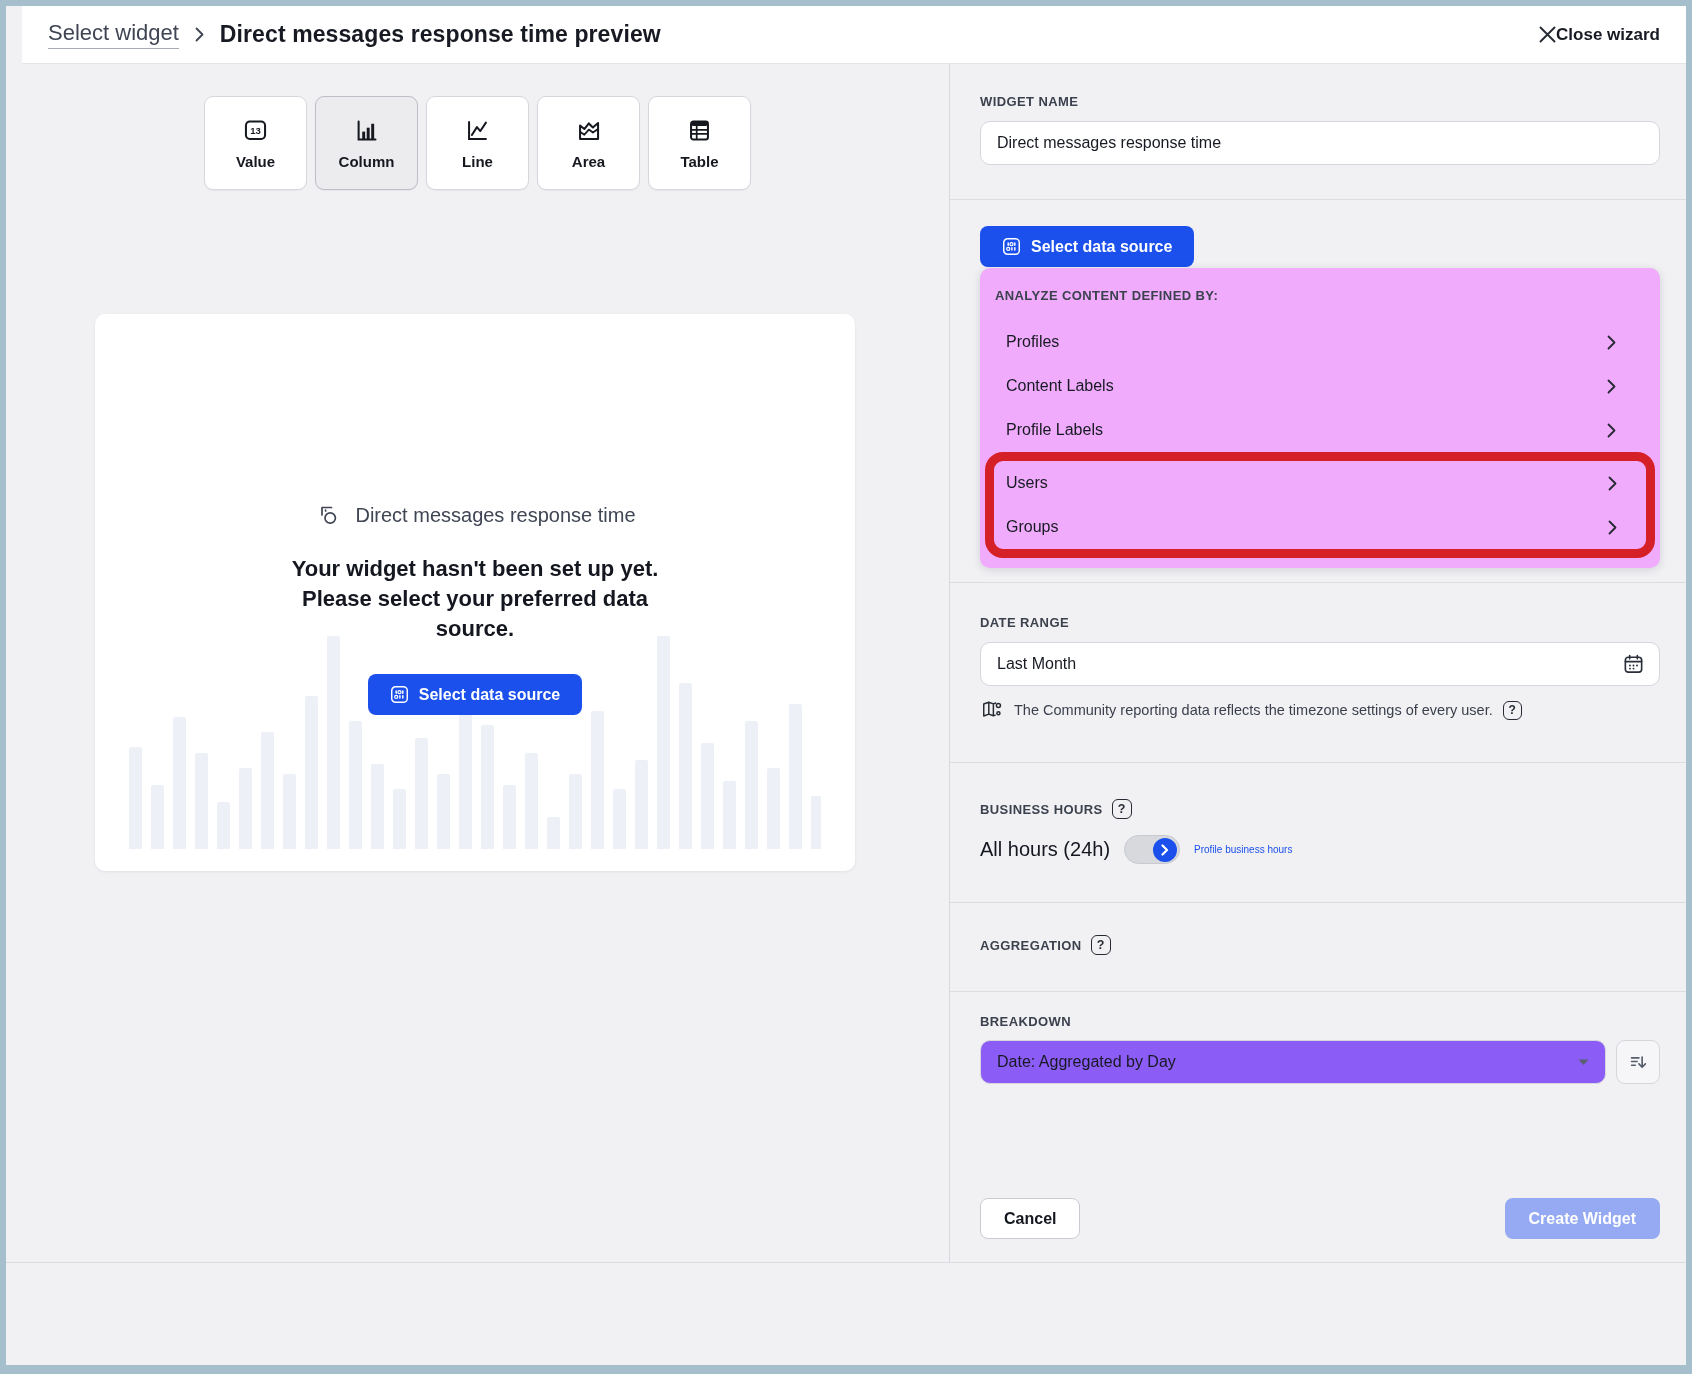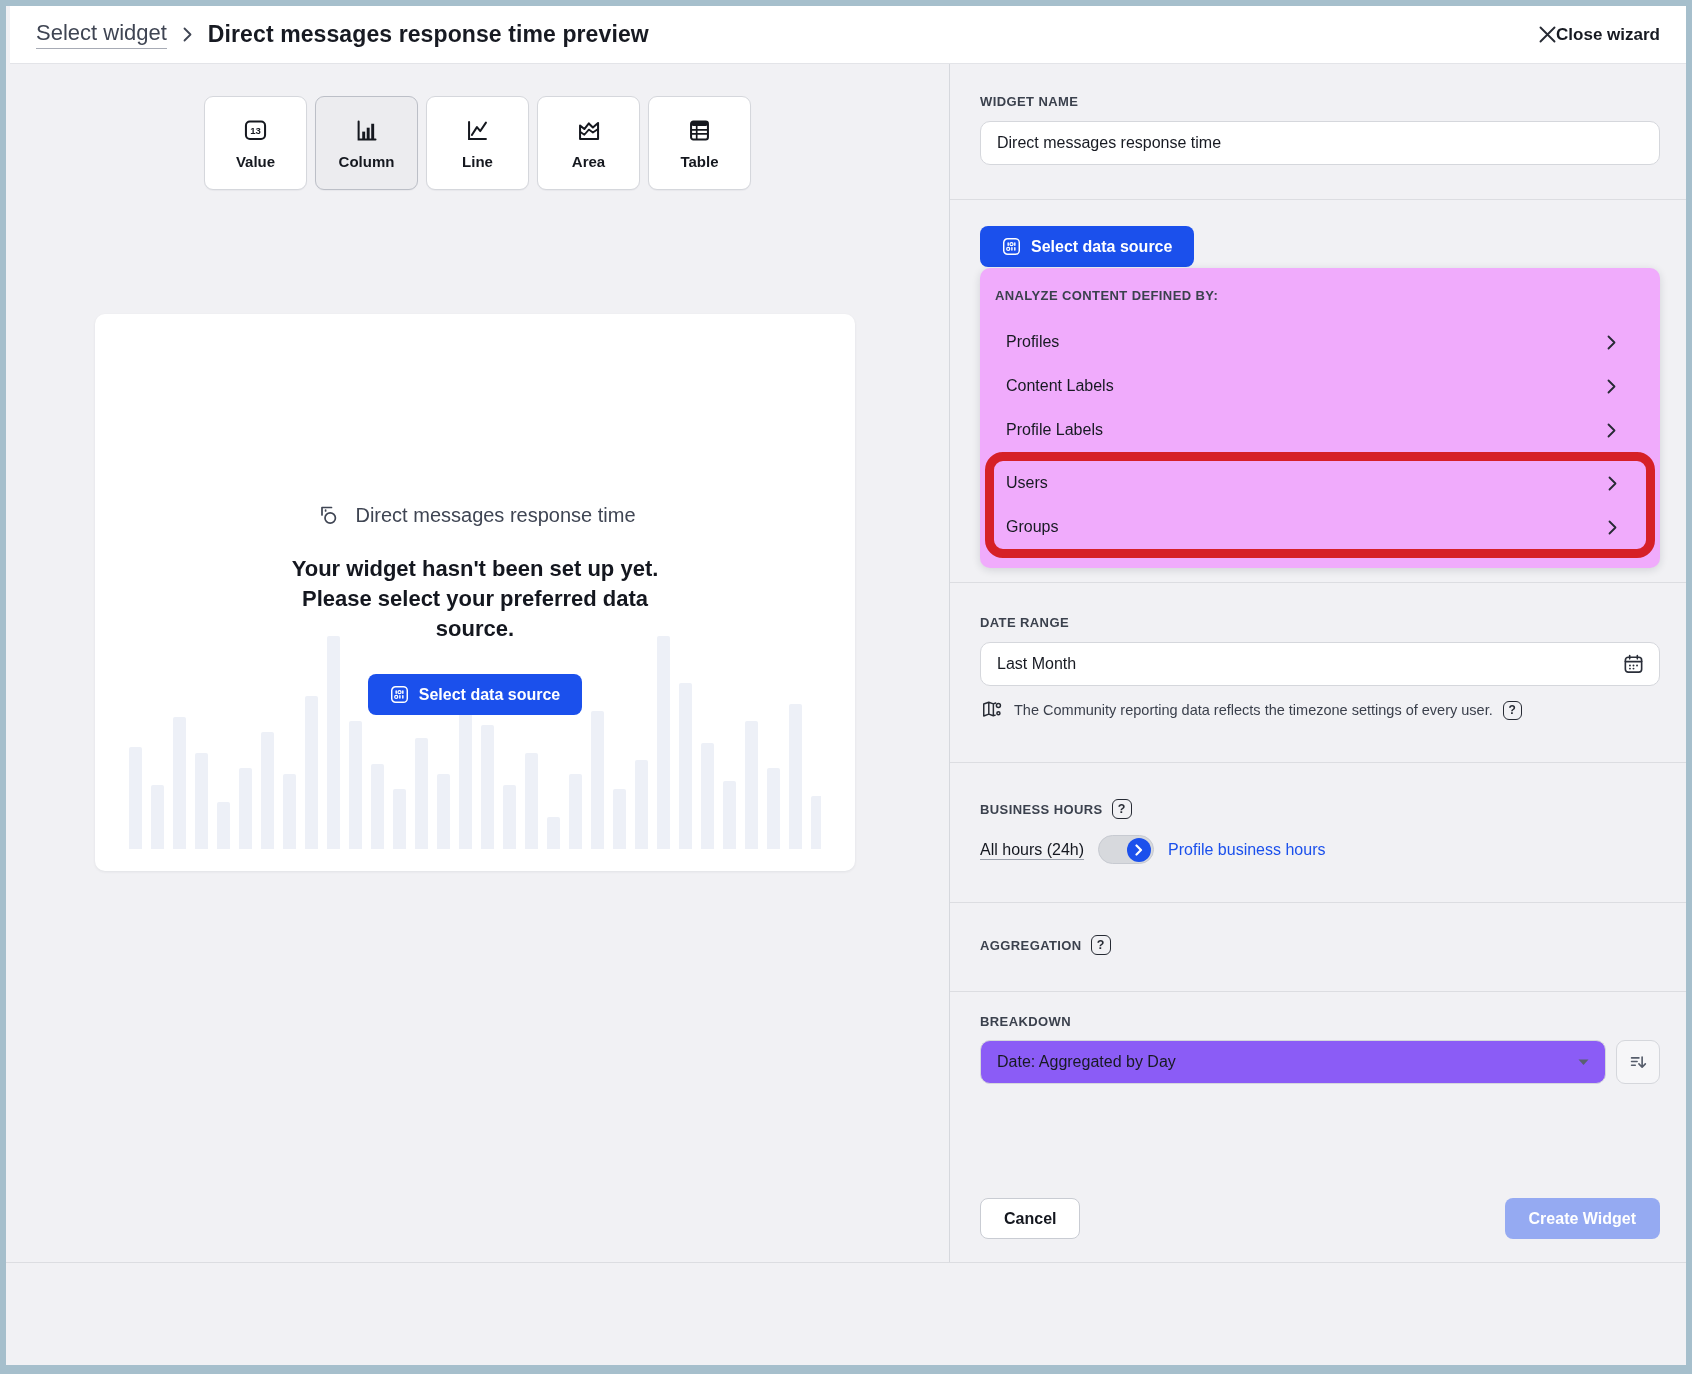--- a/index.html
+++ b/index.html
@@ -1,20 +1,20 @@
 <!DOCTYPE html>
 <html><head>
 <meta charset="utf-8">
 <style>
   * { box-sizing: border-box; margin: 0; padding: 0; }
   body { font-family: "Liberation Sans", sans-serif; background:#fff; }
   .frame { position:relative; width:1692px; height:1374px; border:6px solid #a6bfcc; border-bottom-width:9px; background:#f1f1f4; overflow:hidden; }
 
   
-  .topbar { position:absolute; left:4px; right:0; top:0; height:58px; background:#fff; border-bottom:1px solid #e3e4e8; display:flex; align-items:center; padding:0 26px; }
+  .topbar { position:absolute; left:16px; right:0; top:0; height:58px; background:#fff; border-bottom:1px solid #e3e4e8; display:flex; align-items:center; padding:0 26px; }
   .crumb { font-size:22px; color:#3f4553; border-bottom:1.5px solid #a7abb5; padding-bottom:2px; cursor:pointer; }
   .crumb-sep { margin:0 16px; display:flex; align-items:center; color:#3f4553; }
   .page-title { font-size:23px; font-weight:700; color:#171a22; letter-spacing:.1px; }
   .close-wizard { margin-left:auto; display:flex; align-items:center; font-size:17px; font-weight:700; color:#171a22; cursor:pointer; }
 
   
   .pane-left { position:absolute; left:0; top:58px; width:943px; height:1198px; background:#f1f1f4; }
   .pane-right { position:absolute; left:943px; top:58px; right:0; height:1198px; background:#f1f1f4; border-left:1px solid #d6d8dd; }
   .bottom-strip { position:absolute; left:0; right:0; top:1256px; bottom:0; background:#f1f1f4; border-top:1px solid #dcdde1; }
 
@@ -55,22 +55,22 @@
   .sec-date { padding-top:32px; padding-bottom:41px; }
   .field-wrap { position:relative; margin-top:12px; }
   .field-wrap .text-field { margin-top:0; padding-right:52px; }
   .field-icon { position:absolute; right:15px; top:50%; transform:translateY(-50%); display:flex; color:#2a2e39; }
   .note-row { margin-top:13px; display:flex; align-items:center; gap:10px; font-size:14.5px; color:#3a3f4b; }
   .note-row .help { width:19px; height:19px; font-size:12px; }
 
   .sec-hours { padding-top:36px; padding-bottom:38px; }
   .sec-aggr { padding-top:32px; padding-bottom:36px; }
   .toggle-row { margin-top:16px; display:flex; align-items:center; gap:14px; }
-  .t-off { font-size:16px; color:#14171f; text-decoration:underline; text-underline-offset:4px; text-decoration-color:#9aa0ab; cursor:pointer; }
-  .t-on { font-size:16px; color:var(--accent,#1b50ec); cursor:pointer; }
+  .t-off { font-size:20px; color:#14171f; text-underline-offset:4px; text-decoration-color:#9aa0ab; cursor:pointer; }
+  .t-on { font-size:10px; color:var(--accent,#1b50ec); cursor:pointer; }
   .toggle { position:relative; width:56px; height:29px; background:#d7d9dd; border:1px solid #c7cad1; border-radius:15px; cursor:pointer; flex:none; }
   .knob { position:absolute; right:2px; top:1.5px; width:24px; height:24px; border-radius:50%; background:var(--accent,#1b50ec); display:flex; align-items:center; justify-content:center; }
 
   .sec-breakdown { border-bottom:none; padding-top:22px; }
   .bd-row { margin-top:11px; display:flex; gap:10px; }
   .select-box { flex:1; height:44px; background:#8b5cf6; border:1px solid #d5d7dc; border-radius:10px; display:flex; align-items:center; justify-content:space-between; padding:0 16px; font-size:16px; color:#171a22; cursor:pointer; }
   .icon-btn { flex:none; width:44px; height:44px; background:#f6f6f8; border:1px solid #d5d7dc; border-radius:9px; display:flex; align-items:center; justify-content:center; color:#565d6b; cursor:pointer; }
 
   .footer-row { position:absolute; left:30px; right:26px; top:1134px; display:flex; justify-content:space-between;gap:16px; }
   .btn-cancel { height:41px; padding:0 23px; background:#fff; border:1px solid #c9ccd3; border-radius:8px; font-size:16px; font-weight:700; color:#14171f; cursor:pointer; font-family:inherit; }

